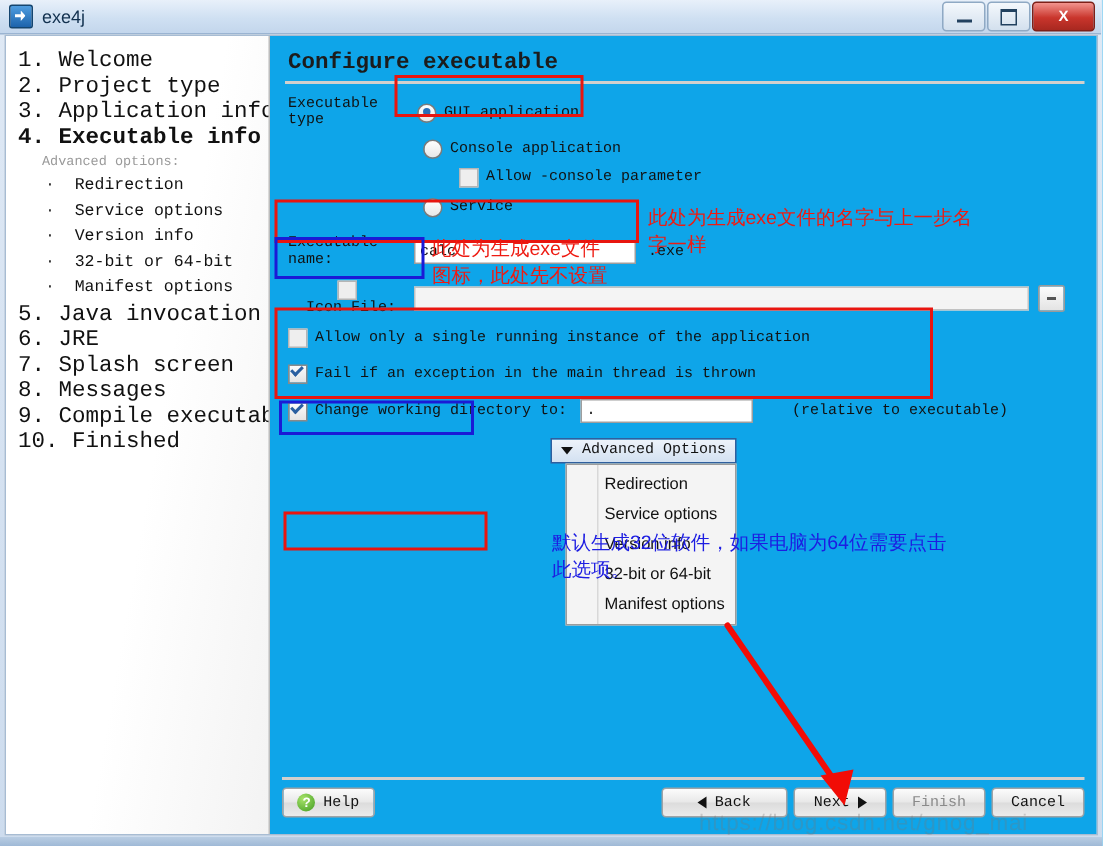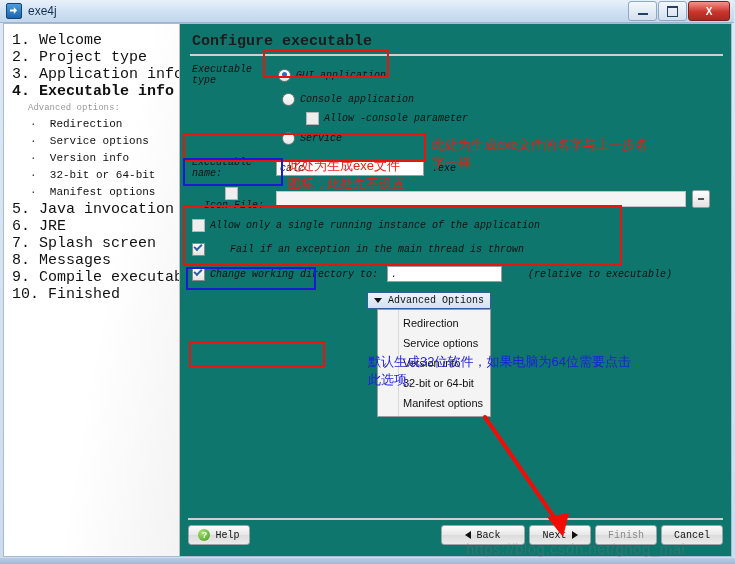--- a/index.html
+++ b/index.html
@@ -73,33 +73,33 @@
     font-size:9px;color:#9a9a9a;padding:2px 0 1px 24px;line-height:13px;
   }
   .nav-sub{
     font-family:"Liberation Mono","DejaVu Sans Mono",monospace;
     font-size:11px;color:#111;padding:1px 0 1px 26px;line-height:15px;white-space:nowrap;
   }
   .nav-sub:before{content:"\00B7\00A0\00A0";color:#333;}
 
   
   .main{
-    flex:1;position:relative;background:#0f766e;
+    flex:1;position:relative;background:#0ea5e9;
     padding:6px 8px 0 8px;box-sizing:border-box;
   }
   .page-title{
     font-family:"Liberation Mono","DejaVu Sans Mono",monospace;
     font-size:15px;font-weight:bold;color:#1c1c1c;
     padding:3px 0 4px 4px;
   }
   .title-rule{height:2px;background:#d2d0cd;margin:0 0 8px 2px;}
 
   .mono{font-family:"Liberation Mono","DejaVu Sans Mono",monospace;font-size:10px;color:#111;}
 
-  .row{display:flex;align-items:center;margin:0 0 0 4px;font-style:italic;}
+  .row{display:flex;align-items:center;margin:0 0 0 4px;}
 
   .radio{
     width:11px;height:11px;border-radius:50%;border:1px solid #7b7b7b;
     background:linear-gradient(#ffffff,#e7e7e7);flex:none;position:relative;margin-right:5px;
   }
   .radio.on:after{
     content:"";position:absolute;left:2.5px;top:2.5px;width:5px;height:5px;
     border-radius:50%;background:#2a6fb8;
   }
   .chk{
@@ -282,21 +282,21 @@
         <div class="dots-btn" style="margin-left:6px;">
             <span></span>
           </div>
       </div>
 
       <div class="row" style="margin-top:8px;">
         <span class="chk dim"></span>
         <span class="mono">Allow only a single running instance of the application</span>
       </div>
 
-      <div class="row" style="margin-top:11px;gap:20px;">
+      <div class="row" style="margin-top:11px;">
         <span class="chk on"></span>
         <span class="mono">Fail if an exception in the main thread is thrown</span>
       </div>
 
       <div class="row" style="margin-top:10px;">
         <div class="row" style="margin:0;">
           <span class="chk on"></span>
           <span class="mono">Change working directory to:</span>
         </div>
         <div class="tfield" style="width:115px;margin-left:9px;">.</div>

